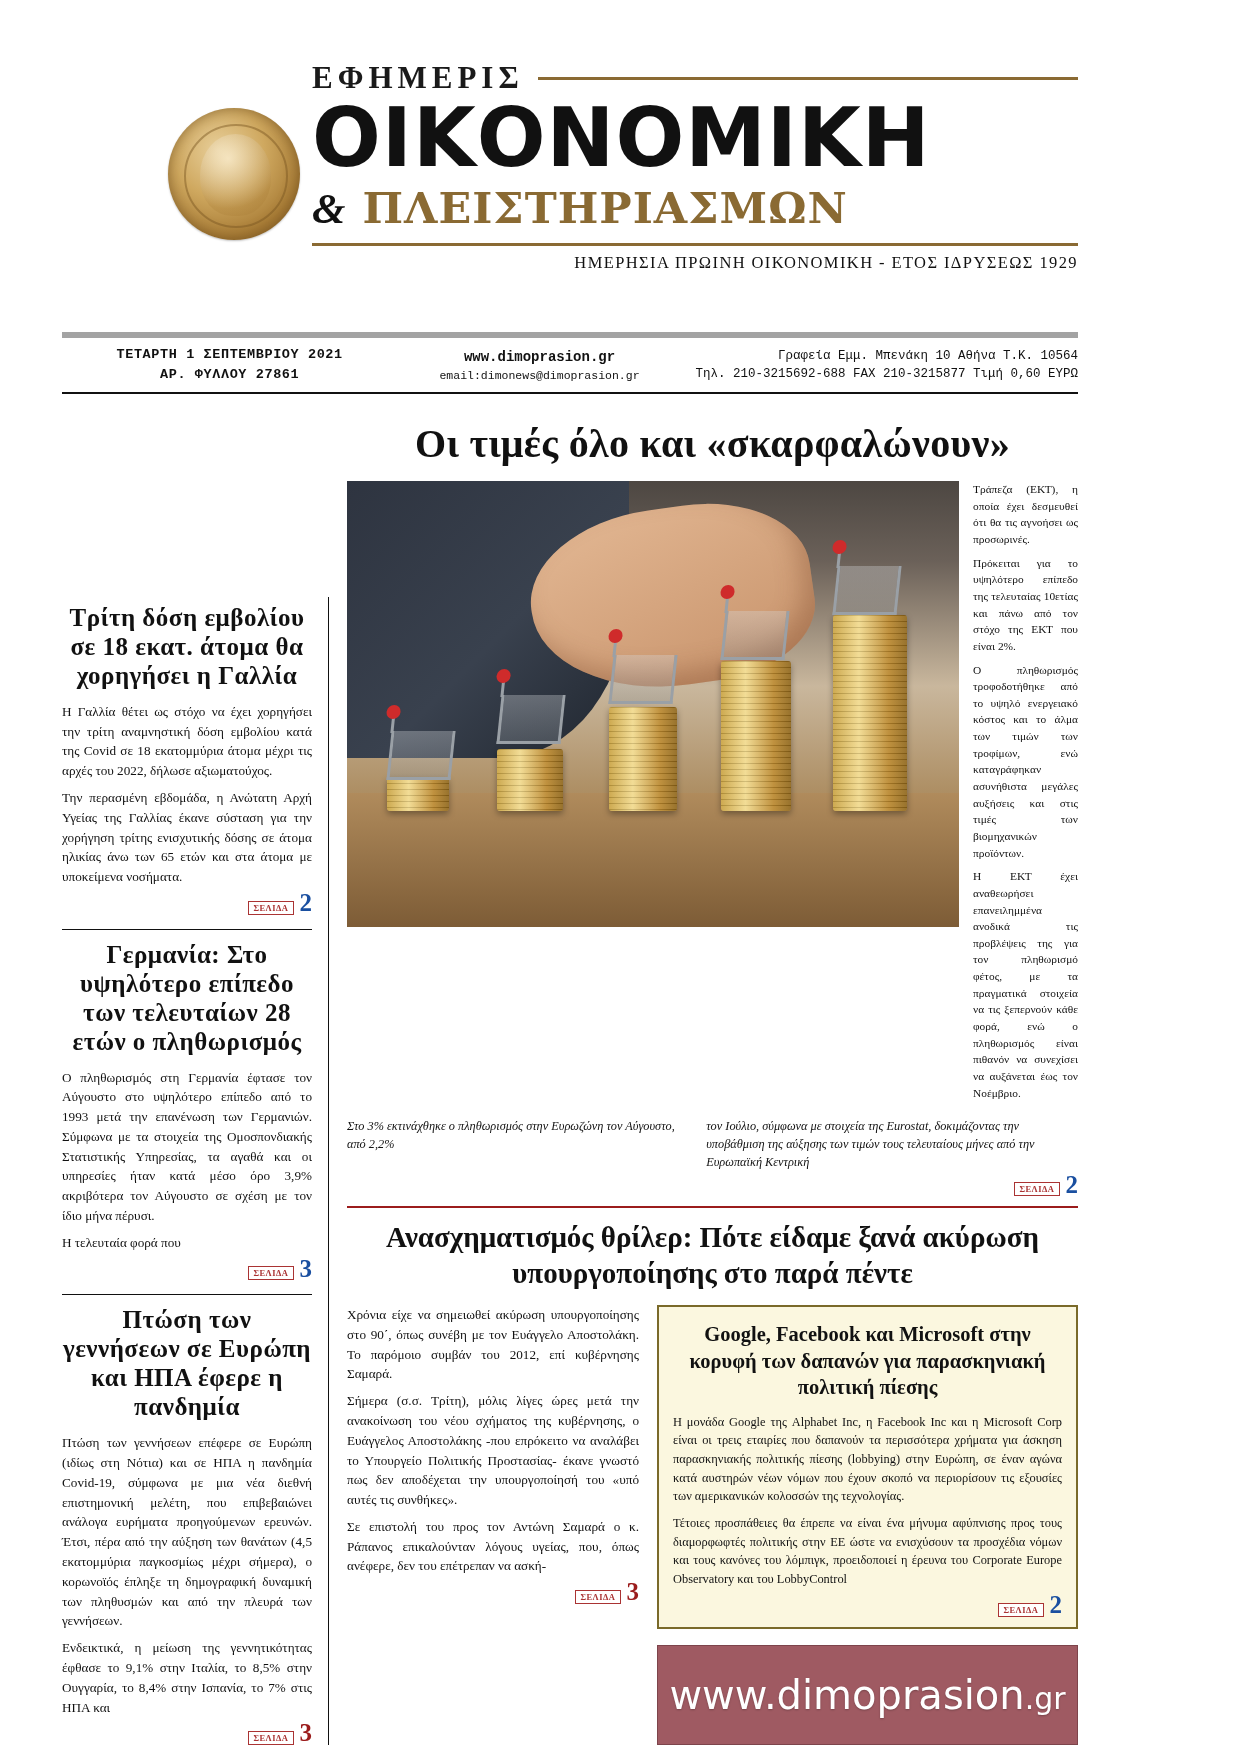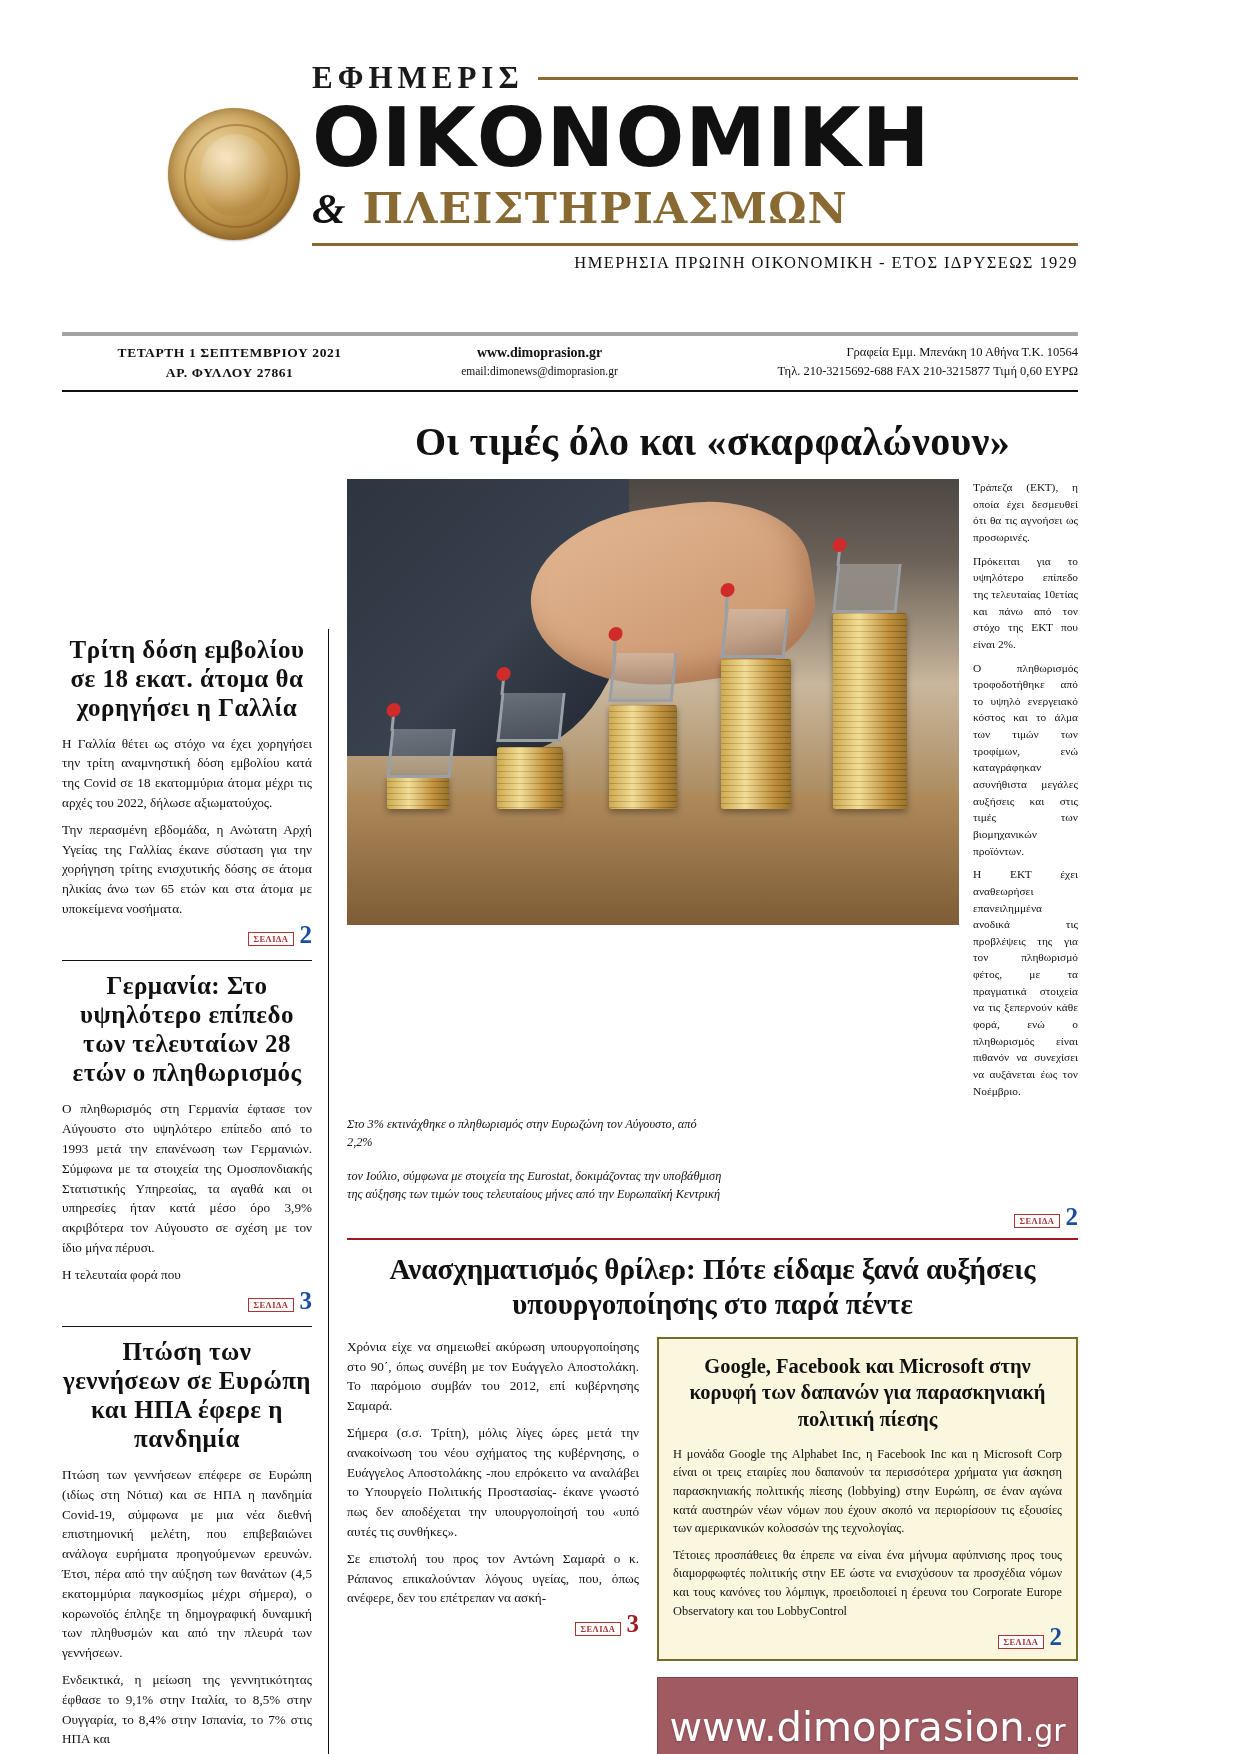--- a/index.html
+++ b/index.html
@@ -46,23 +46,23 @@
   }
   .subtitle .amp{font-style:italic;color:#111;font-family:"Liberation Serif",serif;}
   .mh-rule{height:3px;background:#8a6a33;margin-top:10px;}
   .tagline{
     text-align:right;font-size:16.5px;letter-spacing:1.4px;font-weight:400;margin-top:7px;color:#111;
     font-family:"Liberation Serif", serif;
   }
 
   
   .infobar{
-    border-top:4px solid #a3a3a3;border-bottom:2px solid #111;
+    border-top:6px solid #a3a3a3;border-bottom:2px solid #111;
     margin-top:12px;padding:7px 0 8px;
-    display:flex;align-items:flex-start;font-size:13.5px;
+    display:flex;align-items:flex-end;font-size:13.5px;font-family:Liberation Mono, monospace;
   }
   .ib-left{width:33%;text-align:center;line-height:1.45;letter-spacing:.6px;font-weight:700;}
   .ib-mid{width:28%;text-align:center;line-height:1.4;}
   .ib-mid .site{font-weight:700;font-size:14px;}
   .ib-mid .mail{font-size:11.5px;}
   .ib-right{width:39%;text-align:right;line-height:1.5;font-size:12.5px;}
 
   
   .grid{display:flex;margin-top:25px;align-items:flex-end;}
   .col-left{width:250px;flex:0 0 250px;padding-right:16px;border-right:1px solid #111;}
@@ -119,21 +119,21 @@
   .stack::after{content:"";position:absolute;inset:0;
     background:repeating-linear-gradient(#00000022 0 1px, #ffffff18 1px 6px);border-radius:3px;}
   .cart{position:absolute;bottom:26%;width:58px;height:46px;border:3px solid #9aa0a6;border-top:none;
     background:linear-gradient(#d6d9dc55,#8f959a55);transform:skewX(-6deg);}
   .cart::before{content:"";position:absolute;left:-4px;top:-16px;width:12px;height:18px;border-left:3px solid #9aa0a6;}
   .cart .ball{position:absolute;left:-10px;top:-26px;width:14px;height:14px;border-radius:50%;background:#cf2b2b;}
 
   .hero-side{flex:1;font-size:11.4px;line-height:1.46;text-align:justify;}
   .hero-side p{margin:0 0 7px;}
   .hero-caption{
-    display:flex;gap:16px;margin-top:10px;font-style:italic;font-size:12.3px;line-height:1.45;flex-direction:column;
+    display:flex;gap:16px;margin-top:10px;font-style:italic;font-size:12.3px;line-height:1.45;
   }
   .hero-caption .c1{width:48%;}
   .hero-caption .c2{width:52%;}
 
   .sep-red{border-top:2px solid #9b1c1c;margin:10px 0 12px;}
 
   .sec-head{
     text-align:center;font-size:29px;line-height:1.22;font-weight:700;margin:4px 0 14px;
   }
 
@@ -283,21 +283,21 @@
           <span>τον Ιούλιο, σύμφωνα με στοιχεία της Eurostat, δοκιμάζοντας την υποβάθμιση της αύξησης των τιμών τους τελευταίους μήνες από την Ευρωπαϊκή Κεντρική</span>
         </div>
       </div>
       <div class="jump" style="margin-top:2px">
         <span class="tagbox">ΣΕΛΙΔΑ</span>
         <span class="pagenum bluenum">2</span>
       </div>
 
       <div class="sep-red"></div>
 
-      <div class="sec-head">Ανασχηματισμός θρίλερ: Πότε είδαμε ξανά αυξήσεις υπουργοποίησης στο παρά πέντε</div>
+      <div class="sec-head">Ανασχηματισμός θρίλερ: Πότε είδαμε ξανά ακύρωση υπουργοποίησης στο παρά πέντε</div>
 
       <div class="bottom-grid">
         <div class="bg-col1">
           <p class="body">Χρόνια είχε να σημειωθεί ακύρωση υπουργοποίησης στο 90΄, όπως συνέβη με τον Ευάγγελο Αποστολάκη. Το παρόμοιο συμβάν του 2012, επί κυβέρνησης Σαμαρά.</p>
           <p class="body">Σήμερα (σ.σ. Τρίτη), μόλις λίγες ώρες μετά την ανακοίνωση του νέου σχήματος της κυβέρνησης, ο Ευάγγελος Αποστολάκης -που επρόκειτο να αναλάβει το Υπουργείο Πολιτικής Προστασίας- έκανε γνωστό πως δεν αποδέχεται την υπουργοποίησή του «υπό αυτές τις συνθήκες».</p>
           <p class="body">Σε επιστολή του προς τον Αντώνη Σαμαρά ο κ. Ράπανος επικαλούνταν λόγους υγείας, που, όπως ανέφερε, δεν του επέτρεπαν να ασκή-</p>
           <div class="jump">
             <span class="tagbox">ΣΕΛΙΔΑ</span>
             <span class="pagenum">3</span>
           </div>

